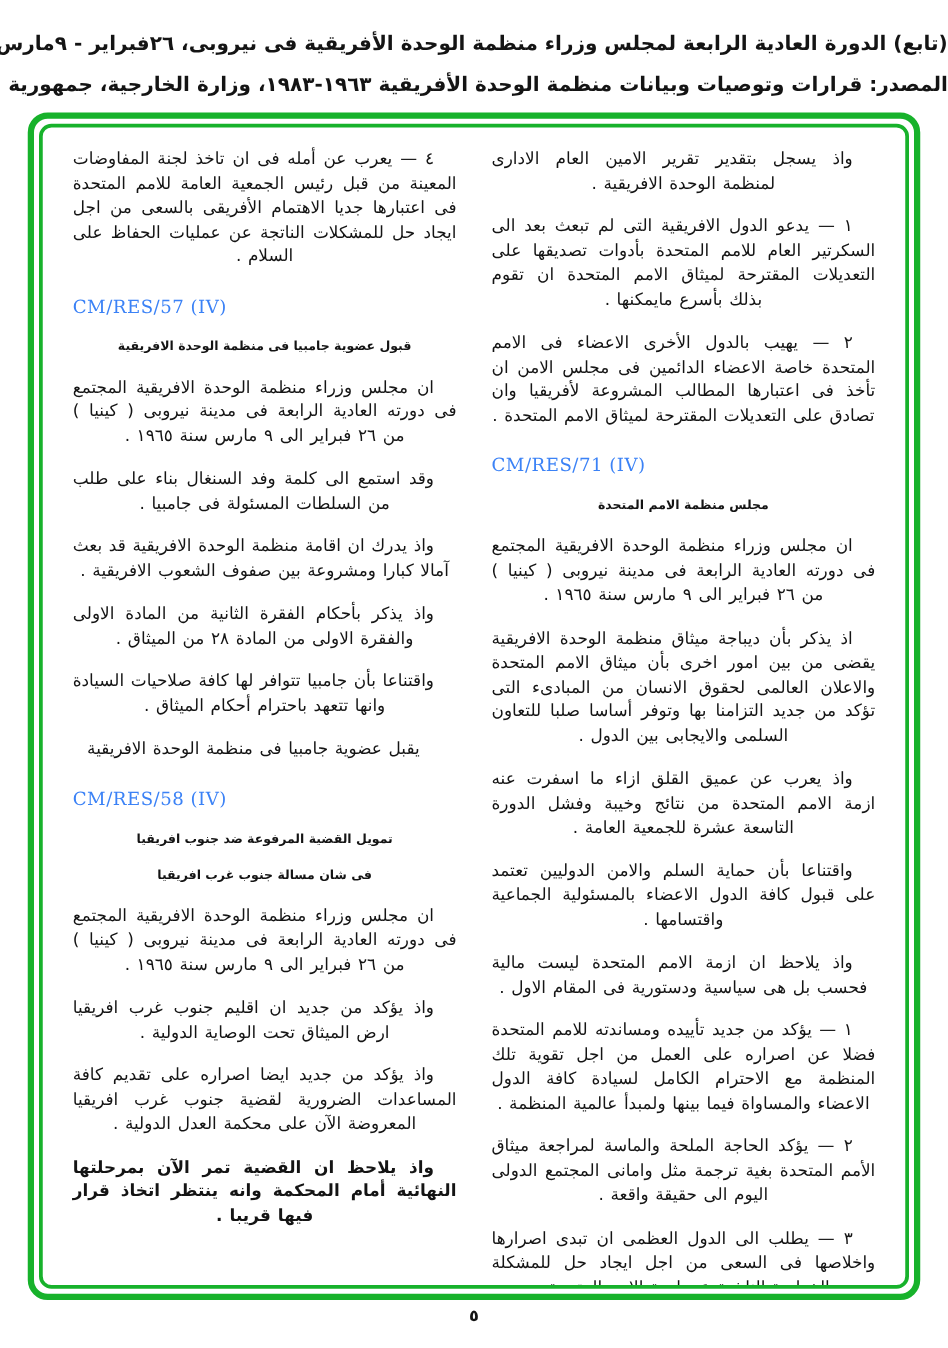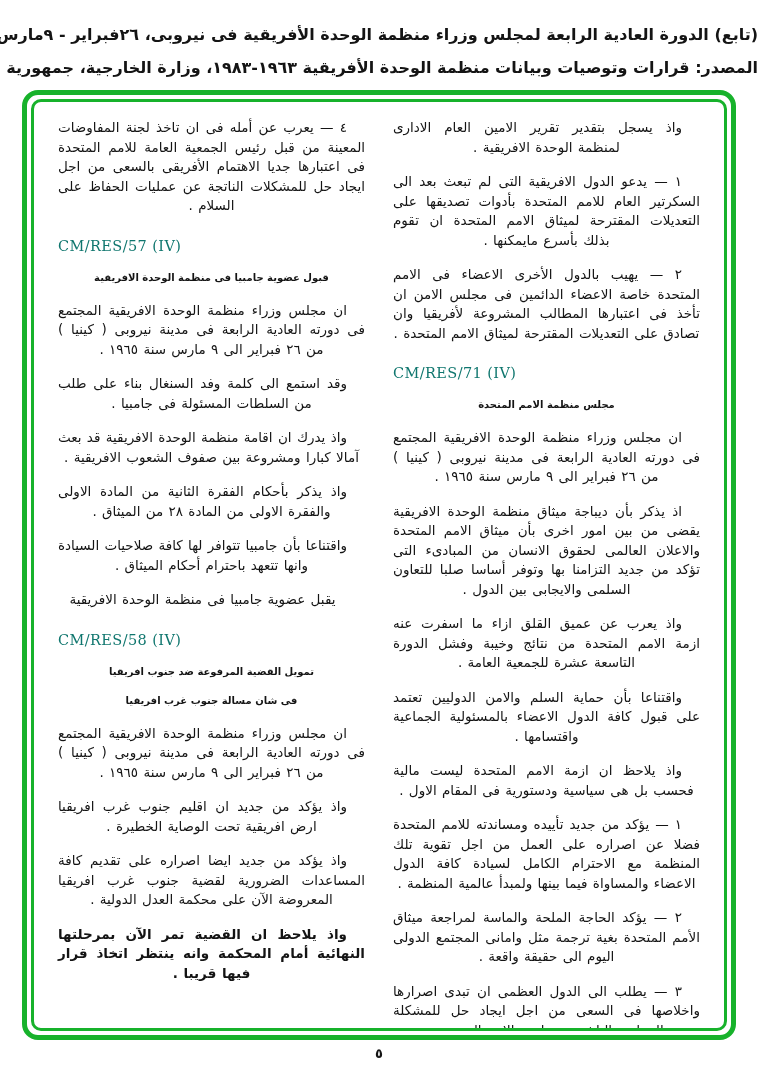--- a/index.html
+++ b/index.html
@@ -63,21 +63,21 @@
     word-spacing: 1px;
   }
   .para.bold { font-weight: 700; }
   .ref {
     direction: ltr;
     text-align: left;
     font-family: "DejaVu Serif", serif;
     font-size: 14.5px;
     letter-spacing: 0.4px;
     margin: 22px 0 18px 0;
-    color: #0f766e;
+    color: #3b82f6;
   }
   .heading {
     font-size: 10px;
     font-weight: 700;
     text-align: center;
     margin: 4px 0 18px 0;
   }
   .page-number {
     position: absolute;
     top: 1046px; left: 0; right: 0;
@@ -119,21 +119,21 @@
           <p class="para">ان مجلس وزراء منظمة الوحدة الافريقية المجتمع فى دورته العادية الرابعة فى مدينة نيروبى ( كينيا ) من ٢٦ فبراير الى ٩ مارس سنة ١٩٦٥ .</p>
           <p class="para">وقد استمع الى كلمة وفد السنغال بناء على طلب من السلطات المسئولة فى جامبيا .</p>
           <p class="para">واذ يدرك ان اقامة منظمة الوحدة الافريقية قد بعث آمالا كبارا ومشروعة بين صفوف الشعوب الافريقية .</p>
           <p class="para">واذ يذكر بأحكام الفقرة الثانية من المادة الاولى والفقرة الاولى من المادة ٢٨ من الميثاق .</p>
           <p class="para">واقتناعا بأن جامبيا تتوافر لها كافة صلاحيات السيادة وانها تتعهد باحترام أحكام الميثاق .</p>
           <p class="para">يقبل عضوية جامبيا فى منظمة الوحدة الافريقية</p>
           <div class="ref" dir="ltr">CM/RES/58 (IV)</div>
           <div class="heading">تمويل القضية المرفوعة ضد جنوب افريقيا</div>
           <div class="heading">فى شان مسالة جنوب غرب افريقيا</div>
           <p class="para">ان مجلس وزراء منظمة الوحدة الافريقية المجتمع فى دورته العادية الرابعة فى مدينة نيروبى ( كينيا ) من ٢٦ فبراير الى ٩ مارس سنة ١٩٦٥ .</p>
-          <p class="para">واذ يؤكد من جديد ان اقليم جنوب غرب افريقيا ارض افريقية تحت الوصاية الخطيرة .</p>
+          <p class="para">واذ يؤكد من جديد ان اقليم جنوب غرب افريقيا ارض الميثاق تحت الوصاية الدولية .</p>
           <p class="para">واذ يؤكد من جديد ايضا اصراره على تقديم كافة المساعدات الضرورية لقضية جنوب غرب افريقيا المعروضة الآن على محكمة العدل الدولية .</p>
           <p class="para bold">واذ يلاحظ ان القضية تمر الآن بمرحلتها النهائية أمام المحكمة وانه ينتظر اتخاذ قرار فيها قريبا .</p>
         </div>
     </div>
   </div>
 </div>
 
 <div class="page-number">٥</div>
 
 </body></html>

